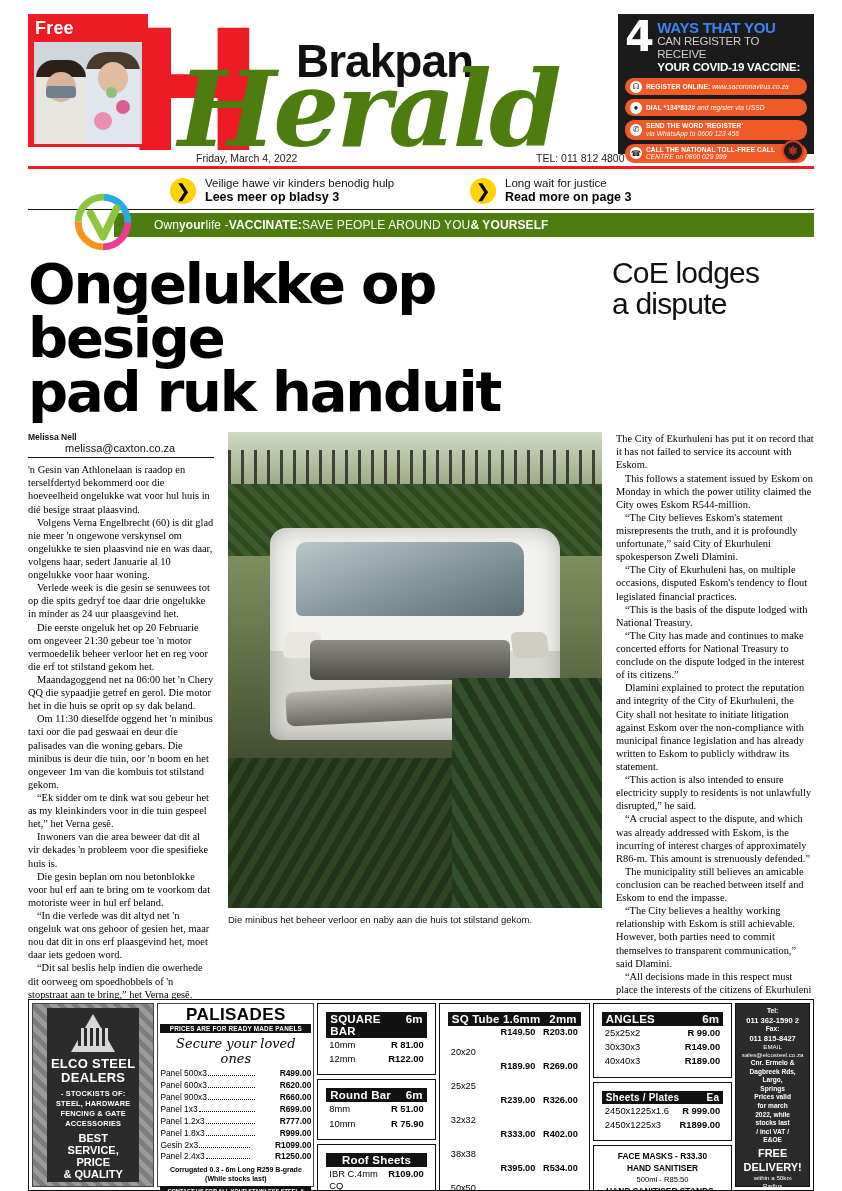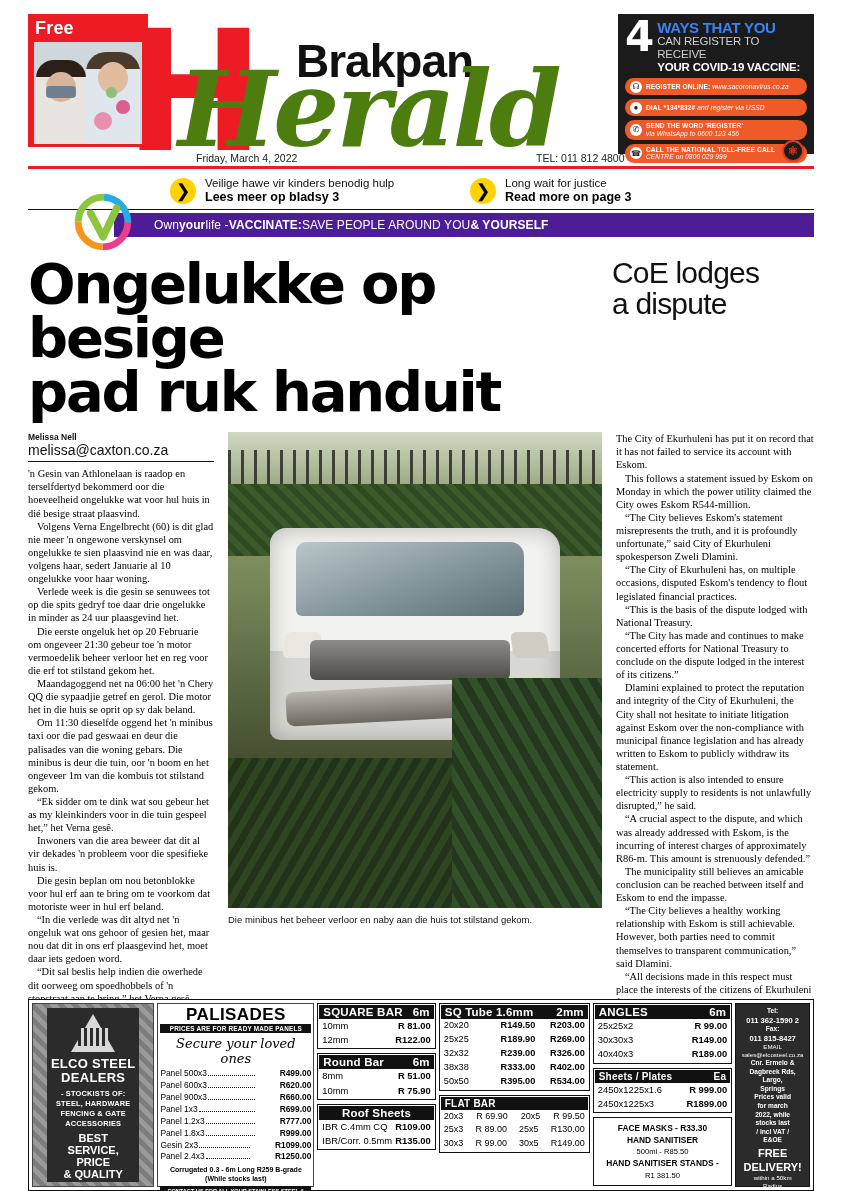--- a/index.html
+++ b/index.html
@@ -85,41 +85,41 @@
   .teaser.one { margin-left: 142px; width: 300px; }
   .teaser.two { width: 300px; }
   .chev { width: 26px; height: 26px; border-radius: 50%; background: #ffd200;
           display: flex; align-items: center; justify-content: center; font-size: 18px; color: #000; flex: 0 0 26px; }
   .teaser-kicker { font-size: 11.5px; color: #111; line-height: 1.25; }
   .teaser-cta { font-size: 12.5px; font-weight: bold; color: #000; line-height: 1.25; }
   .thin-rule { height: 1px; background: #111; }
 
   
   .blue-wrap { position: relative; height: 28px; margin-top: 3px; }
-  .blue-bar { position: absolute; left: 86px; right: 0; top: 0; height: 24px; background: #4c1d95;
+  .blue-bar { position: absolute; left: 86px; right: 0; top: 0; height: 24px; background: #4d7c0f;
               display: flex; align-items: center; padding-left: 40px; }
   .blue-bar span { color: #fff; font-size: 12px; letter-spacing: .1px; }
   .blue-bar b { font-weight: bold; }
   .vcheck { position: absolute; left: 44px; top: -22px; width: 62px; height: 62px; z-index: 3; }
 
   
   .head-area { display: flex; margin-top: 16px; gap: 16px; }
   .head-left { width: 568px; }
   .head-main {
     font-family: "DejaVu Sans", sans-serif;
     font-size: 56px; font-weight: bold; line-height: .96; letter-spacing: -2.2px; color: #000;
   }
   .head-right { width: 200px; }
   .head-sub { font-size: 30px; line-height: 1.04; letter-spacing: -.8px; color: #111; }
 
   
   .body-area { display: flex; gap: 14px; margin-top: 14px; }
   .col-text { width: 186px; }
   .byline-name { font-size: 8.5px; font-weight: bold; color: #111; }
-  .byline-mail { font-size: 14px; color: #111; }
+  .byline-mail { font-size: 11px; color: #111; margin-left: 37px; }
   .byline-rule { height: 1px; background: #111; margin: 3px 0 5px; }
   .bodytext { font-family: "Liberation Serif", serif; font-size: 10.4px; line-height: 1.26; color: #000; text-align: left; }
   .bodytext p { text-indent: 9px; }
   .bodytext p.first { text-indent: 0; }
 
   .col-photo { width: 374px; position: relative; }
   .photo-main { width: 374px; height: 476px; position: relative; overflow: hidden;
     background: linear-gradient(180deg,#9fb07a 0%, #6e7e52 38%, #3f4a2c 72%, #2a3220 100%); }
   .sky { position:absolute; left:0; top:0; right:0; height: 64px; background: linear-gradient(180deg,#cfd9c3,#93a178);}
   .fence { position:absolute; left:0; top:18px; right:0; height: 62px;
@@ -188,29 +188,29 @@
   .pal-li .nm { white-space: nowrap; }
   .pal-li .dots { flex: 1; border-bottom: 1px dotted #111; margin: 0 1px 2px; }
   .pal-li .pr { font-weight: bold; white-space: nowrap; margin-left: 24px; }
   .pal-note { font-size: 7px; font-weight: bold; text-align: center; line-height: 1.2; margin-top: 3px; }
   .pal-contact { background:#111; color:#fff; font-size: 5.6px; font-weight:bold; text-align:center; padding: 2px 1px; margin-top: 3px; line-height: 1.25; }
 
   
   .ad-c3 { width: 124px; display: flex; flex-direction: column; gap: 4px; border: none; }
   .ad-c4 { width: 158px; display: flex; flex-direction: column; gap: 4px; border: none; }
   .ad-c5 { width: 146px; display: flex; flex-direction: column; gap: 4px; border: none; }
-  .pbox { border: 1px solid #111; padding: 1px; }
+  .pbox { border: 1px solid #111; padding: 8px; }
   .pbox-hd { background:#111; color:#fff; font-weight:bold; font-size: 11.5px; display:flex; justify-content:space-between; padding: 1px 4px; letter-spacing:.2px;}
   .pbox-hd.small { font-size: 10px; }
   .prow { display:flex; justify-content:space-between; font-size: 9.4px; padding: 1px 3px; line-height:1.3;}
   .prow .lbl { }
   .prow .val { font-weight: bold; }
   .prow3 { display:flex; font-size: 9.2px; padding: 1px 3px; line-height:1.3; gap:2px; }
   .prow3 .c { flex:1; text-align:right; font-weight:bold; }
-  .prow3 .l { width: 42px; }
+  .prow3 .l { width: 42px; margin-top: 20px; }
   .flatrow { display:flex; font-size: 9px; padding: 1px 3px; justify-content:space-between; line-height:1.3; }
   .covid { border: 1px solid #111; text-align:center; font-size: 7.6px; line-height: 1.45; padding: 4px 2px; }
   .covid b { font-size: 8.4px; }
 
   
   .ad-c6 { width: 78px; background:#2b2b2b; color:#fff; text-align:center; padding: 3px 2px; border:1px solid #111; }
   .c6-l { font-size: 6.6px; font-weight: bold; line-height: 1.3; }
   .c6-b { font-size: 7.6px; font-weight: bold; line-height: 1.25; }
   .c6-free { font-size: 11px; font-weight: bold; line-height: 1.05; margin-top: 3px; }
   .c6-small { font-size: 6.2px; line-height: 1.3; }

